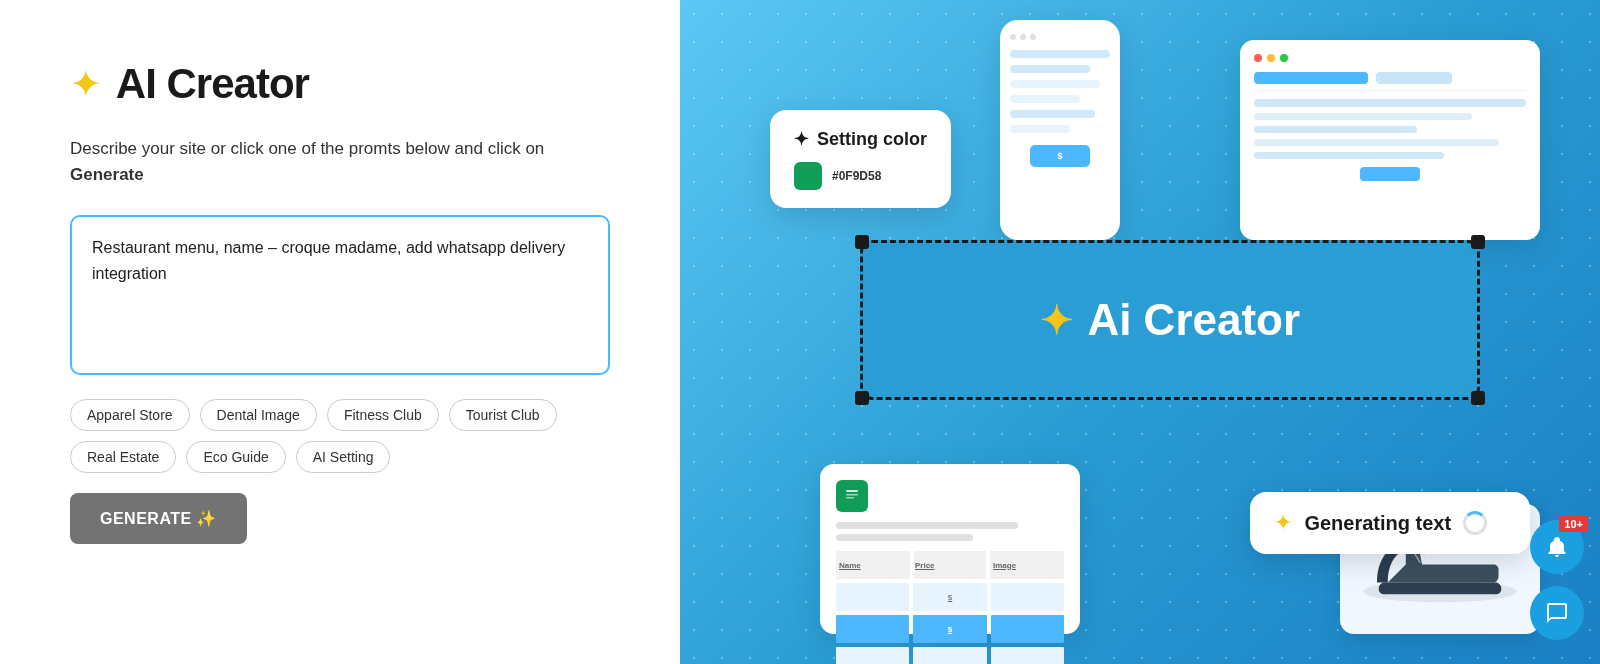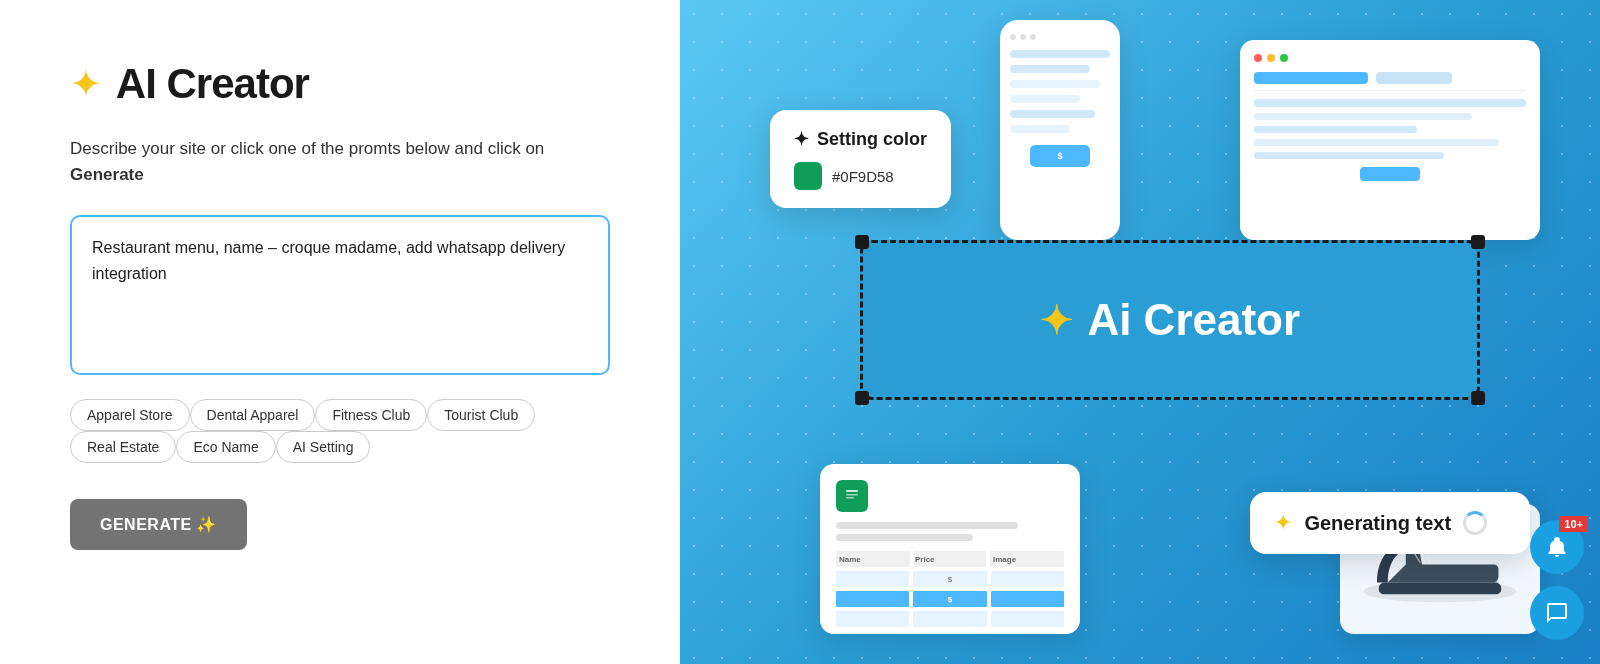--- a/index.html
+++ b/index.html
@@ -58,21 +58,22 @@
       resize: none;
       outline: none;
       font-family: inherit;
       line-height: 1.6;
       margin-bottom: 24px;
     }
 
     .tags-row {
       display: flex;
       flex-wrap: wrap;
-      margin-bottom: 36px;
+      gap: 10px;
+      margin-bottom: 20px;
     }
 
     .tag {
       padding: 7px 16px;
       border: 1.5px solid #ccc;
       border-radius: 20px;
       font-size: 14px;
       color: #333;
       background: #fff;
       cursor: pointer;
@@ -141,22 +142,22 @@
     }
 
     .color-swatch {
       width: 28px;
       height: 28px;
       background: #0F9D58;
       border-radius: 6px;
     }
 
     .color-hex {
-      font-size: 15px;
-      font-weight: 400;
+      font-size: 12px;
+      font-weight: 700;
       color: #333;
     }
 
     
     .phone-mockup {
       position: absolute;
       top: 20px;
       left: 320px;
       width: 120px;
       height: 220px;
@@ -329,23 +330,24 @@
       width: 100%;
     }
 
     .table-row-mock {
       display: flex;
       gap: 4px;
       margin-bottom: 4px;
     }
 
     .table-cell {
-      height: 16px;
+      height: 28px;
       border-radius: 1px;
       flex: 1;
+      text-decoration: underline;
     }
 
     .table-cell.header { background: #f0f0f0; }
     .table-cell.blue { background: #4db8ff; }
     .table-cell.light { background: #e8f4fd; }
 
     
     .generating-card {
       position: absolute;
       bottom: 110px;
@@ -453,25 +455,25 @@
   </div>
 
   <p class="subtitle">
     <span>Describe your site or click one of the promts below and click on </span><strong>Generate</strong>
   </p>
 
   <textarea class="prompt-textarea" style="">Restaurant menu, name – croque madame, add whatsapp delivery integration</textarea>
 
   <div class="tags-row">
     <span class="tag">Apparel Store</span>
-    <span class="tag">Dental Apparel</span>
+    <span class="tag">Dental Image</span>
     <span class="tag">Fitness Club</span>
     <span class="tag">Tourist Club</span>
     <span class="tag">Real Estate</span>
-    <span class="tag">Eco Name</span>
+    <span class="tag">Eco Guide</span>
     <span class="tag">AI Setting</span>
   </div>
 
   <button class="generate-btn">GENERATE ✨</button>
 </div>
 
 <div class="right-panel">
   <div class="dots-bg"></div>
 
   <div class="setting-color-card">

